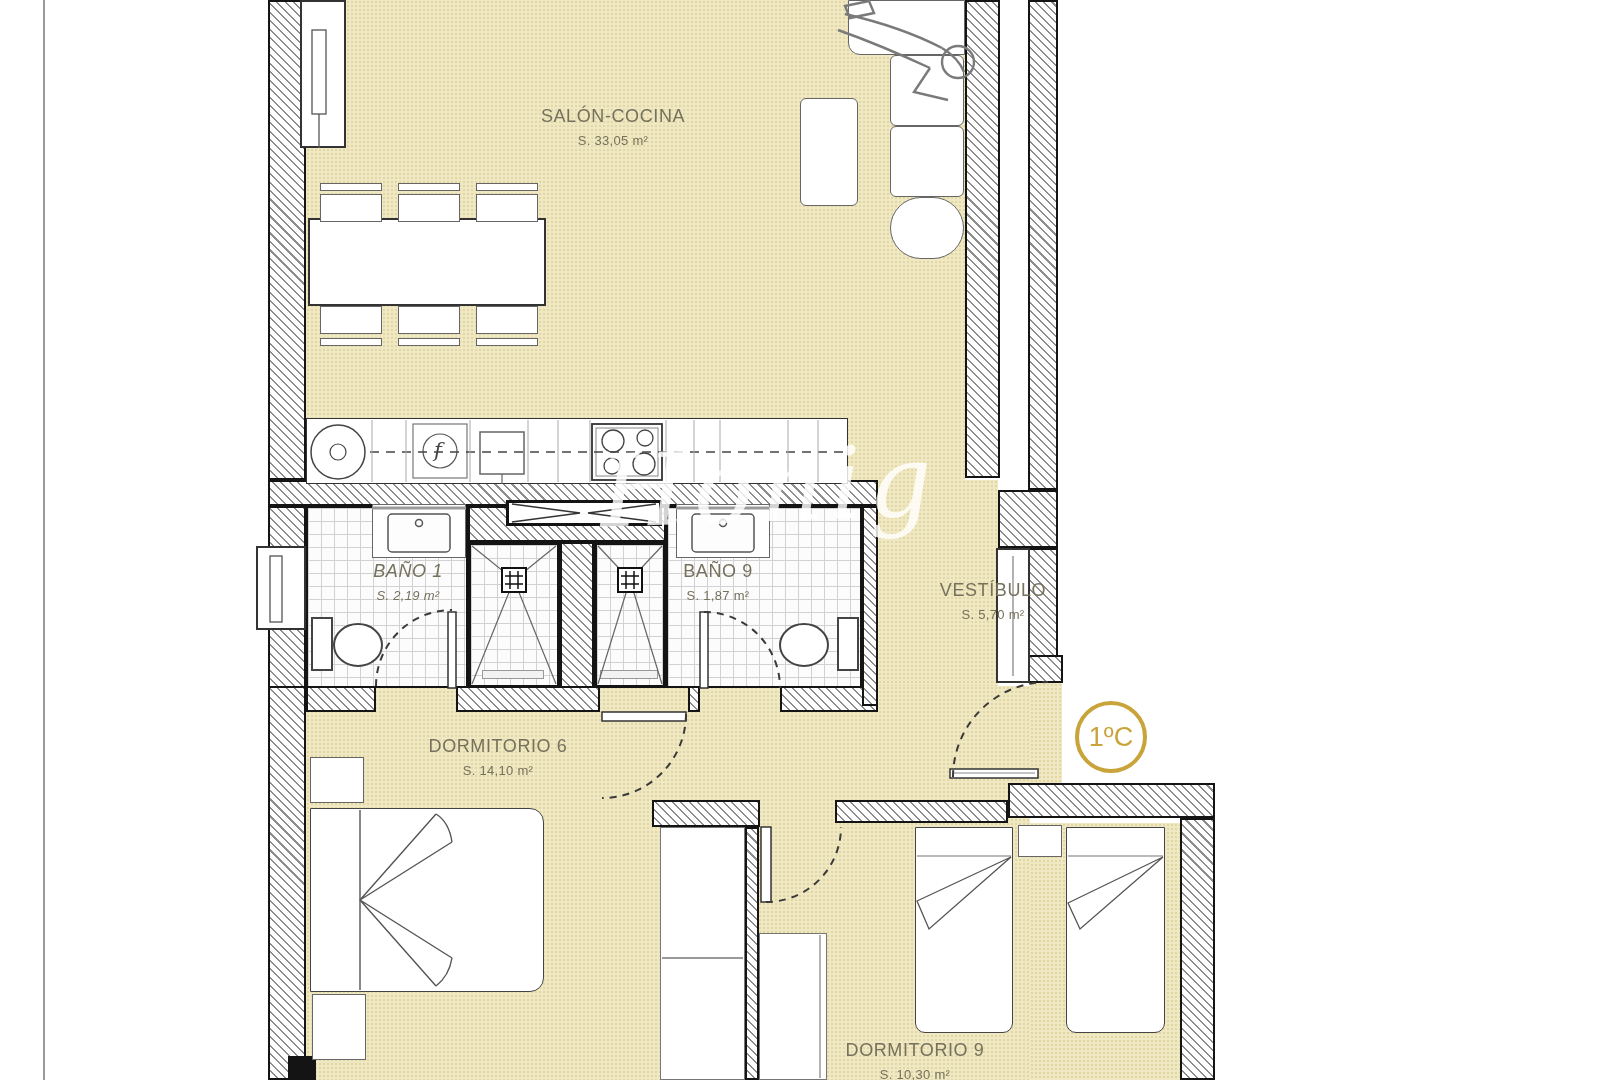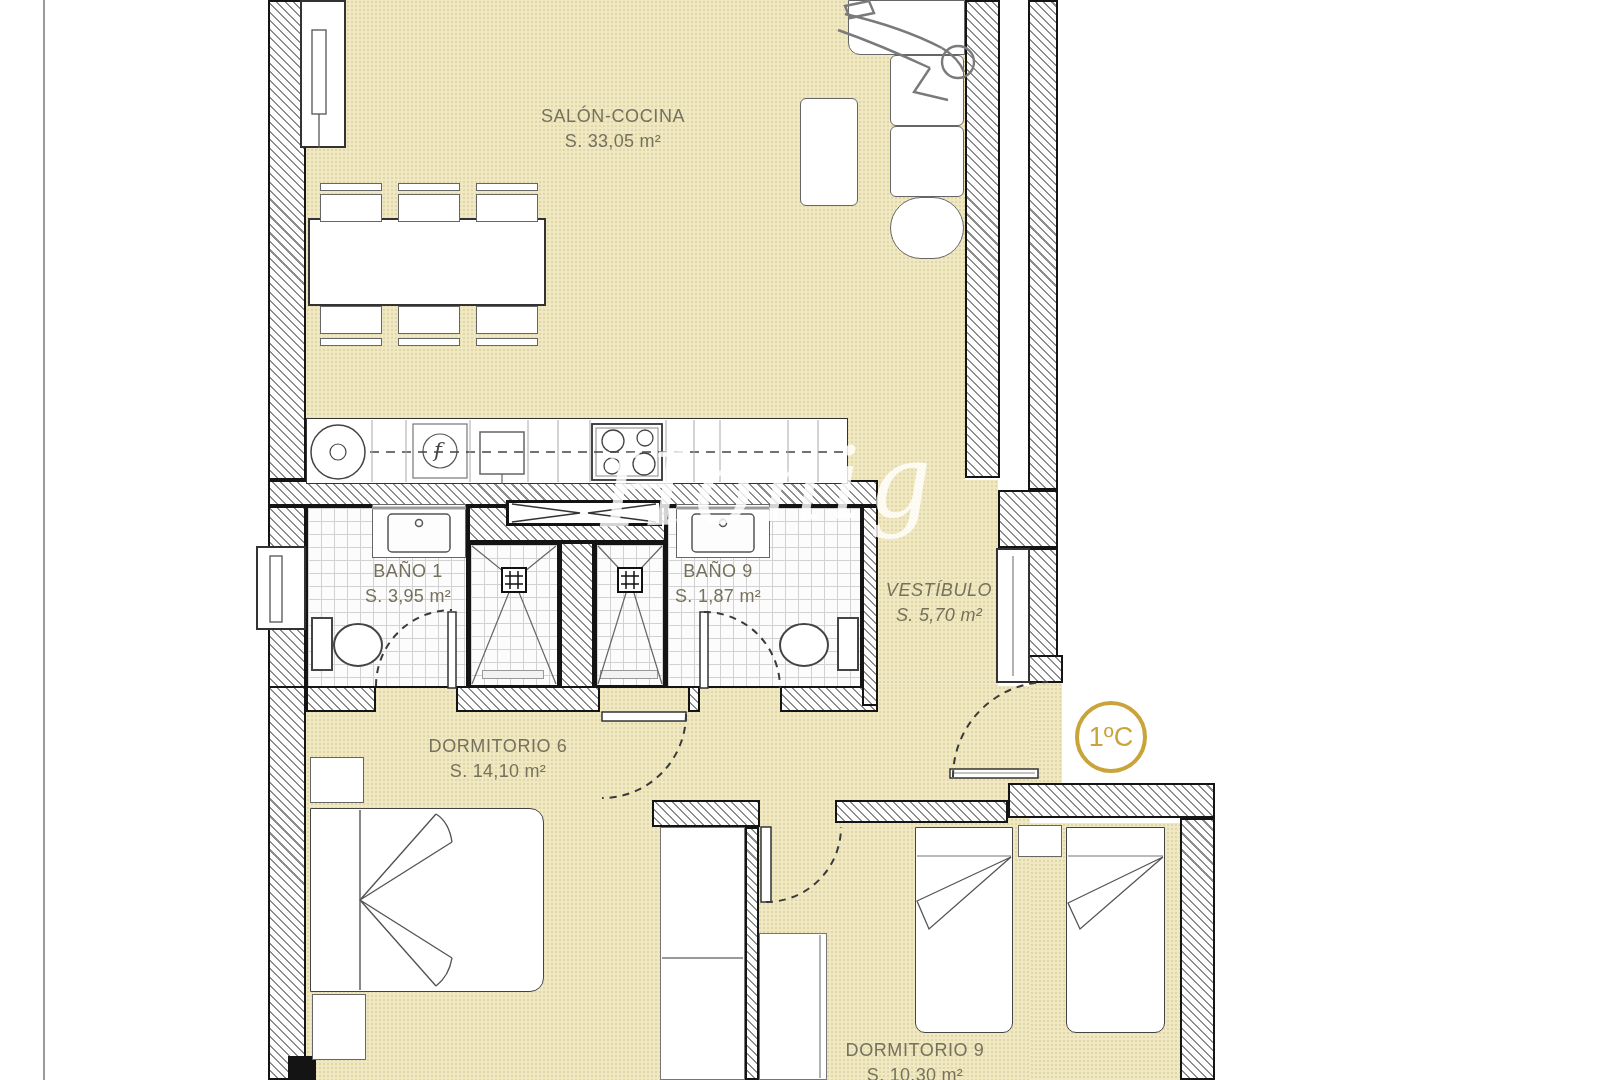--- a/index.html
+++ b/index.html
@@ -17,21 +17,21 @@
   .wall{background-color:#fefefe;
         background-image:repeating-linear-gradient(45deg,rgba(255,255,255,0) 0 4.5px,#8d8d8d 4.5px 6px);
         border:2px solid #141414;z-index:3;}
   .solid{background:#141414;z-index:3;}
   .furn{background:#fff;border:2px solid #555;z-index:4;}
   .thin{border-width:1.5px;border-color:#666;}
   svg.overlay{position:absolute;left:0;top:0;z-index:5;pointer-events:none;}
   .rlabel{position:absolute;z-index:6;color:#75715c;text-align:center;
           transform:translateX(-50%);letter-spacing:0.6px;white-space:nowrap;}
   .rlabel .l1{font-size:18px;line-height:26px;}
-  .rlabel .l2{font-size:18px;line-height:24px;letter-spacing:0.3px;}
+  .rlabel .l2{font-size:13px;line-height:24px;letter-spacing:0.3px;}
   #watermark{position:absolute;z-index:7;font-family:"DejaVu Serif",serif;
              font-style:italic;font-size:100px;color:rgba(255,255,255,0.82);
              transform:rotate(-2deg);letter-spacing:6px;pointer-events:none;}
   #unit-badge{position:absolute;z-index:7;width:64px;height:64px;border-radius:50%;
               border:4px solid #c9a43a;color:#c9a43a;font-size:27px;
               display:flex;align-items:center;justify-content:center;background:transparent;}
   #page-edge{position:absolute;left:43px;top:0;width:1.5px;height:1080px;background:#9a9a9a;z-index:0;}
   .fglyph{position:absolute;z-index:6;font-family:"DejaVu Serif",serif;font-style:italic;
           font-size:21px;color:#444;}
 </style>
@@ -212,29 +212,29 @@
       <path d="M845,6 L869,1 L874,13 L850,18 Z"></path>
     </g>
   </svg>
 
   <span class="fglyph" style="left:434px;top:438px;">f</span>
 
   <div class="rlabel" style="left:613px;top:103px;">
     <div class="l1">SALÓN-COCINA</div>
     <div class="l2">S. 33,05 m²</div>
   </div>
-  <div class="rlabel" style="left:408px;top:558px;">
+  <div class="rlabel" style="left:408px;top:558px;font-style:italic;">
     <div class="l1">BAÑO 1</div>
-    <div class="l2">S. 3,95 m²</div>
+    <div class="l2">S. 2,19 m²</div>
   </div>
   <div class="rlabel" style="left:718px;top:558px;">
     <div class="l1">BAÑO 9</div>
     <div class="l2">S. 1,87 m²</div>
   </div>
-  <div class="rlabel" style="left:939px;top:577px;font-style:italic;">
+  <div class="rlabel" style="left:993px;top:577px;">
     <div class="l1">VESTÍBULO</div>
     <div class="l2">S. 5,70 m²</div>
   </div>
   <div class="rlabel" style="left:498px;top:733px;">
     <div class="l1">DORMITORIO 6</div>
     <div class="l2">S. 14,10 m²</div>
   </div>
   <div class="rlabel" style="left:915px;top:1037px;">
     <div class="l1">DORMITORIO 9</div>
     <div class="l2">S. 10,30 m²</div>

